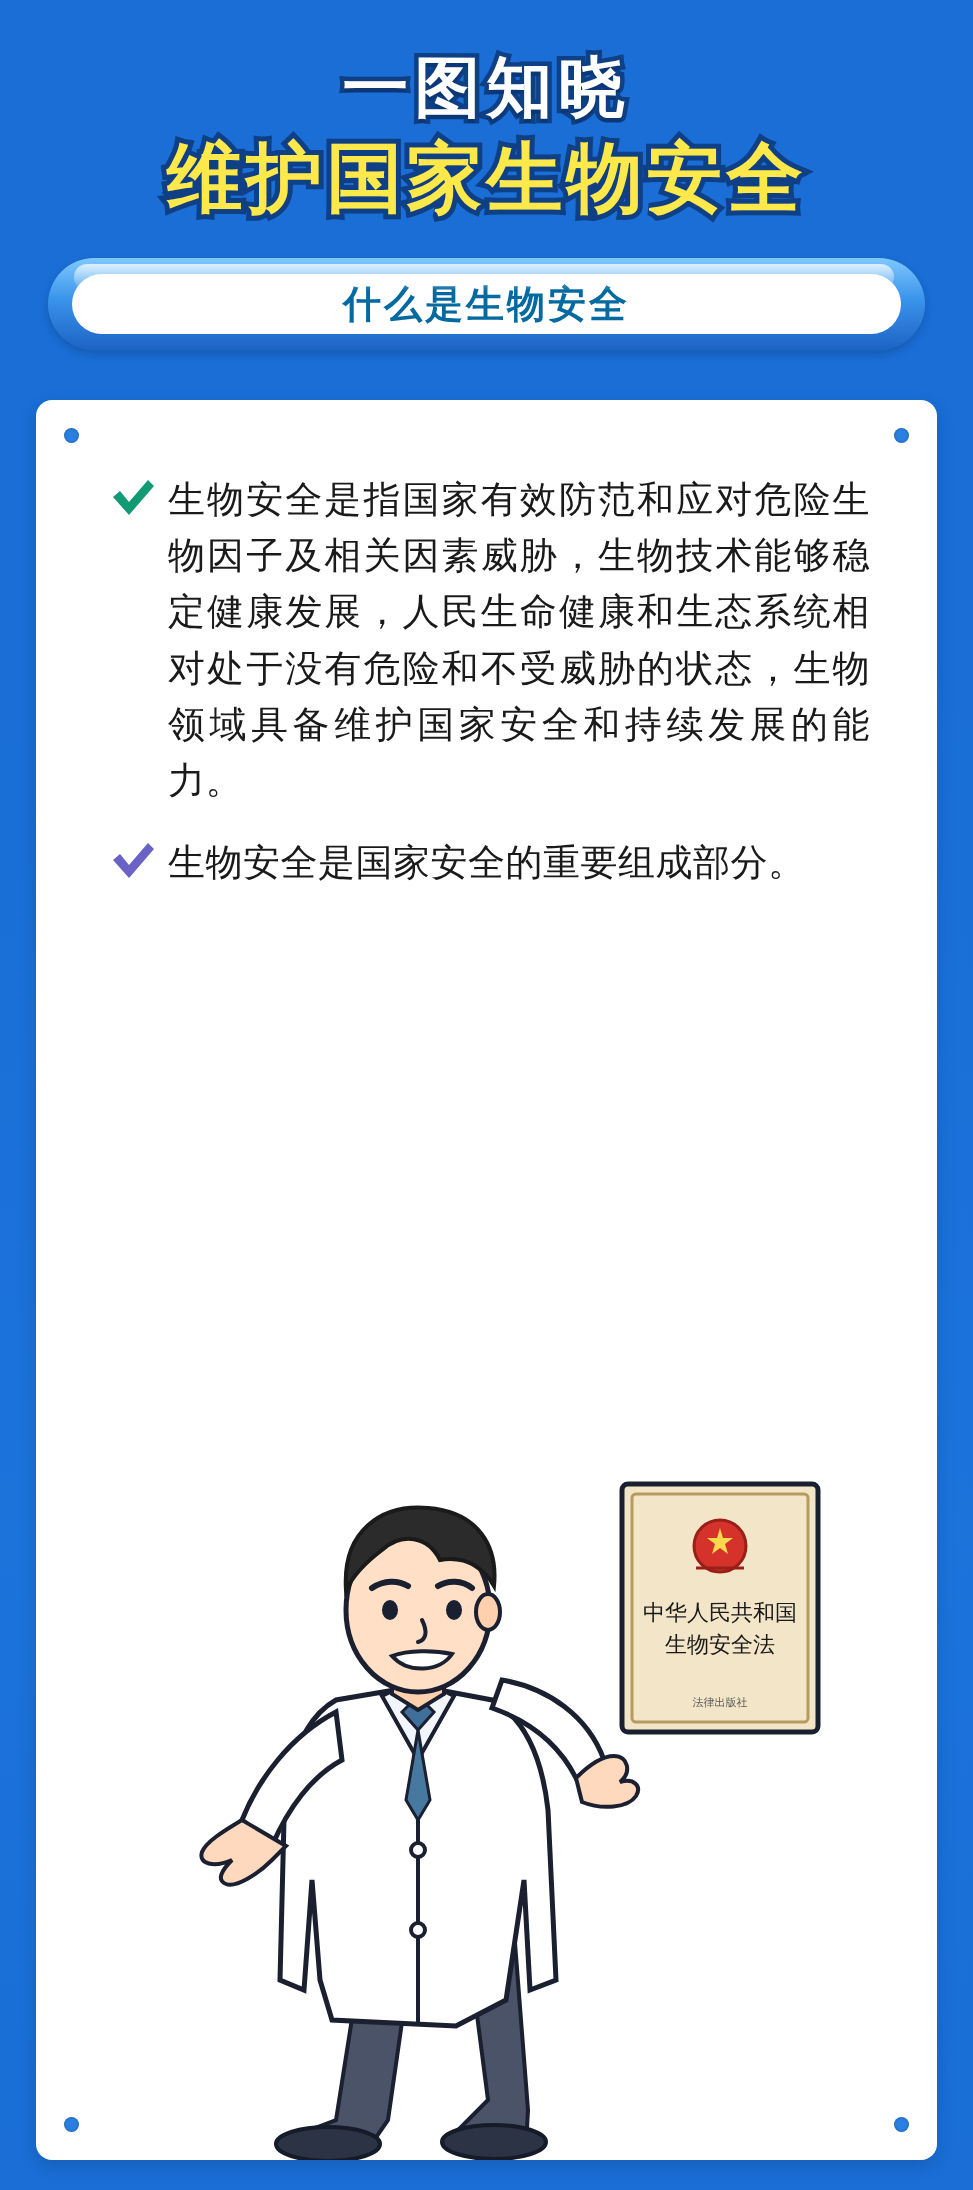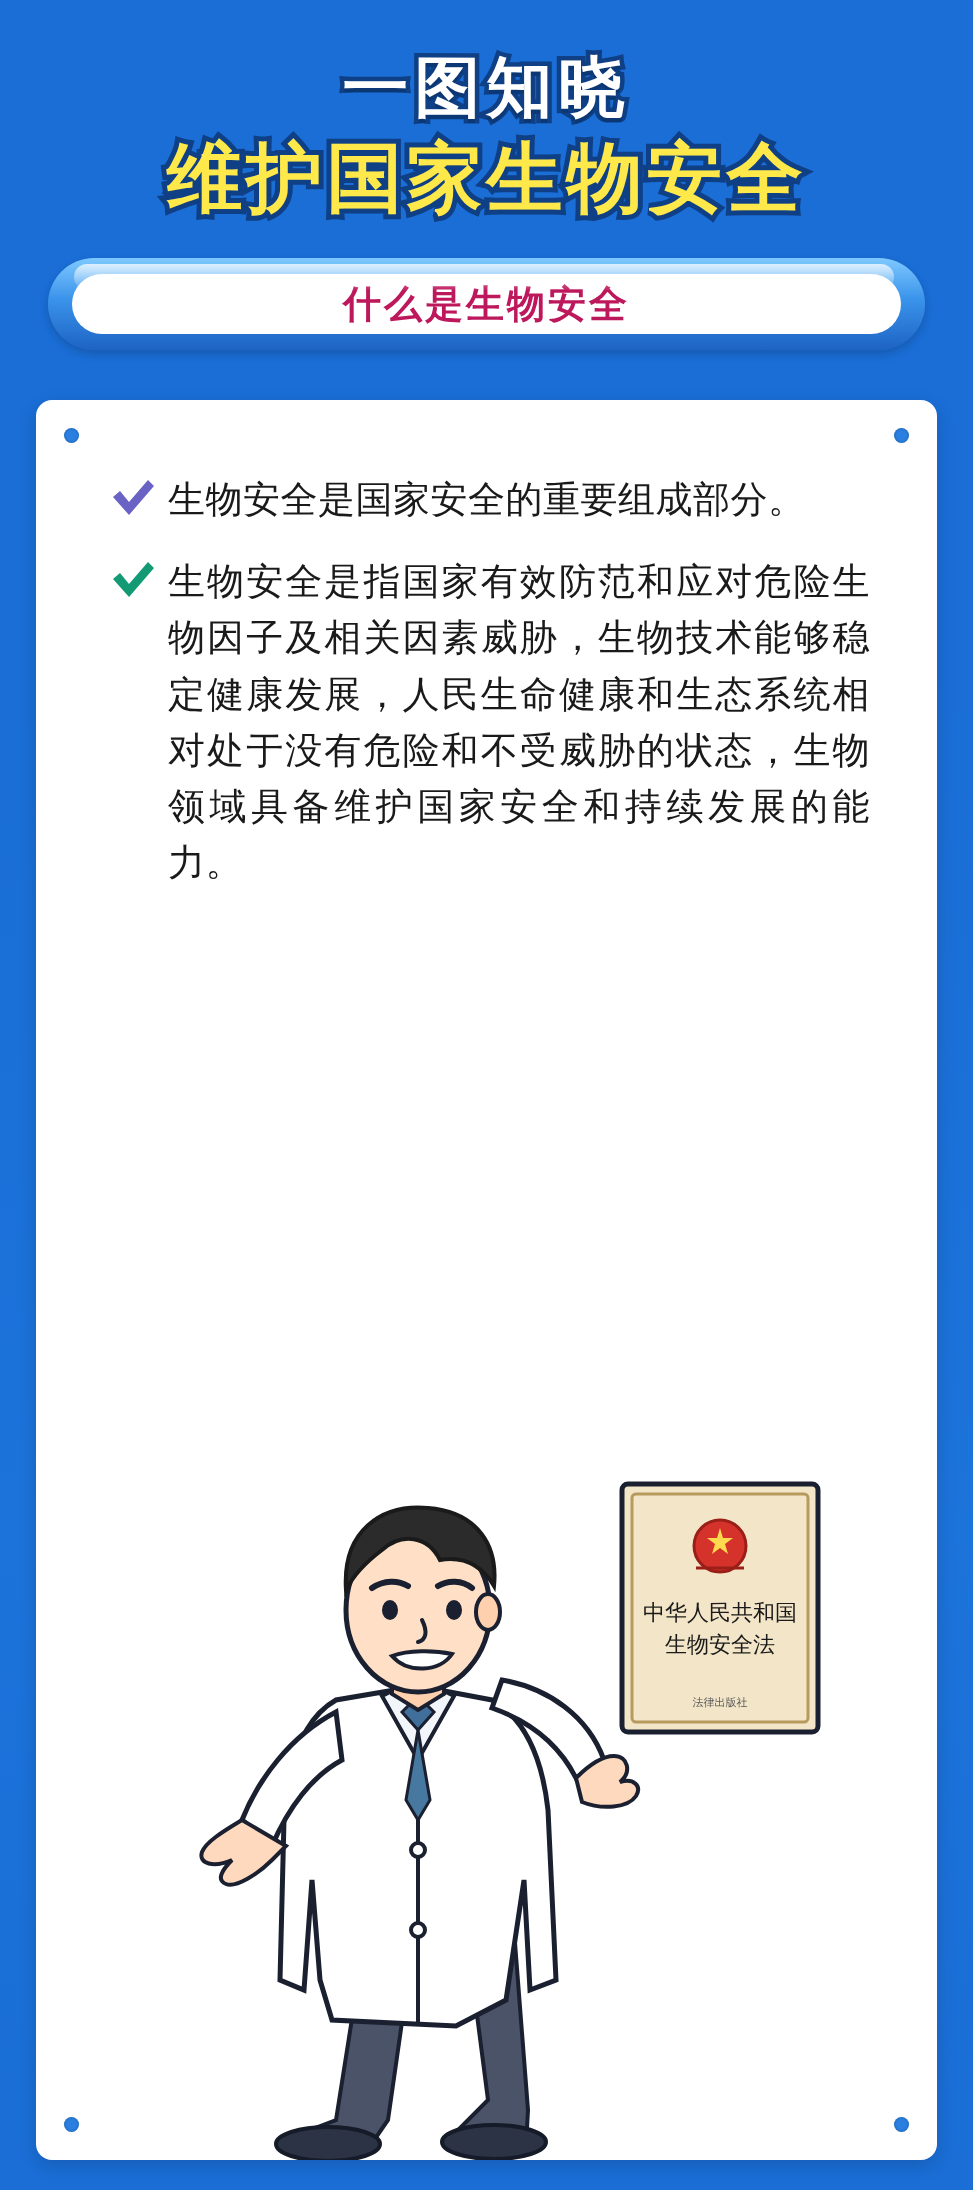--- a/index.html
+++ b/index.html
@@ -73,21 +73,21 @@
     border-radius: 30px;
     background: #ffffff;
     display: flex;
     align-items: center;
     justify-content: center;
   }
   .banner-text {
     font-size: 38px;
     font-weight: bold;
     letter-spacing: 3px;
-    color: #be185d;
+    color: #0369a1;
   }
   .banner-gloss {
     position: absolute;
     top: 6px;
     left: 26px;
     width: 820px;
     height: 26px;
     border-radius: 20px;
     background: linear-gradient(180deg, rgba(255,255,255,0.75), rgba(255,255,255,0.05));
     pointer-events: none;
@@ -174,33 +174,33 @@
     <span class="pin tl"></span>
     <span class="pin tr"></span>
     <span class="pin bl"></span>
     <span class="pin br"></span>
 
     <div class="bullets">
 
       <div class="bullet">
         <span class="check">
           <svg width="46" height="40" viewBox="0 0 46 40">
+            <path d="M3 19 L10 13 L19 24 L38 2 L44 8 L19 37 Z" fill="#119a74"></path>
+          </svg>
+        </span>
+        <div class="bullet-text">生物安全是指国家有效防范和应对危险生物因子及相关因素威胁，生物技术能够稳定健康发展，人民生命健康和生态系统相对处于没有危险和不受威胁的状态，生物领域具备维护国家安全和持续发展的能力。</div>
+      </div>
+
+      <div class="bullet">
+        <span class="check">
+          <svg width="46" height="40" viewBox="0 0 46 40">
             <path d="M3 19 L10 13 L19 24 L38 2 L44 8 L19 37 Z" fill="#6a62c4"></path>
           </svg>
         </span>
         <div class="bullet-text">生物安全是国家安全的重要组成部分。</div>
-      </div>
-
-      <div class="bullet">
-        <span class="check">
-          <svg width="46" height="40" viewBox="0 0 46 40">
-            <path d="M3 19 L10 13 L19 24 L38 2 L44 8 L19 37 Z" fill="#119a74"></path>
-          </svg>
-        </span>
-        <div class="bullet-text">生物安全是指国家有效防范和应对危险生物因子及相关因素威胁，生物技术能够稳定健康发展，人民生命健康和生态系统相对处于没有危险和不受威胁的状态，生物领域具备维护国家安全和持续发展的能力。</div>
       </div>
 
     </div>
 
     <div class="illus">
       <svg width="901" height="700" viewBox="0 0 901 700">
 
         <path d="M330 470 L300 660 L258 676 L252 690 L330 692 L352 660 L372 520 Z" fill="#4a5368" stroke="#1a2030" stroke-width="4"></path>
         <path d="M430 470 L452 640 L420 672 L424 688 L490 686 L492 650 L478 470 Z" fill="#4a5368" stroke="#1a2030" stroke-width="4"></path>
 

